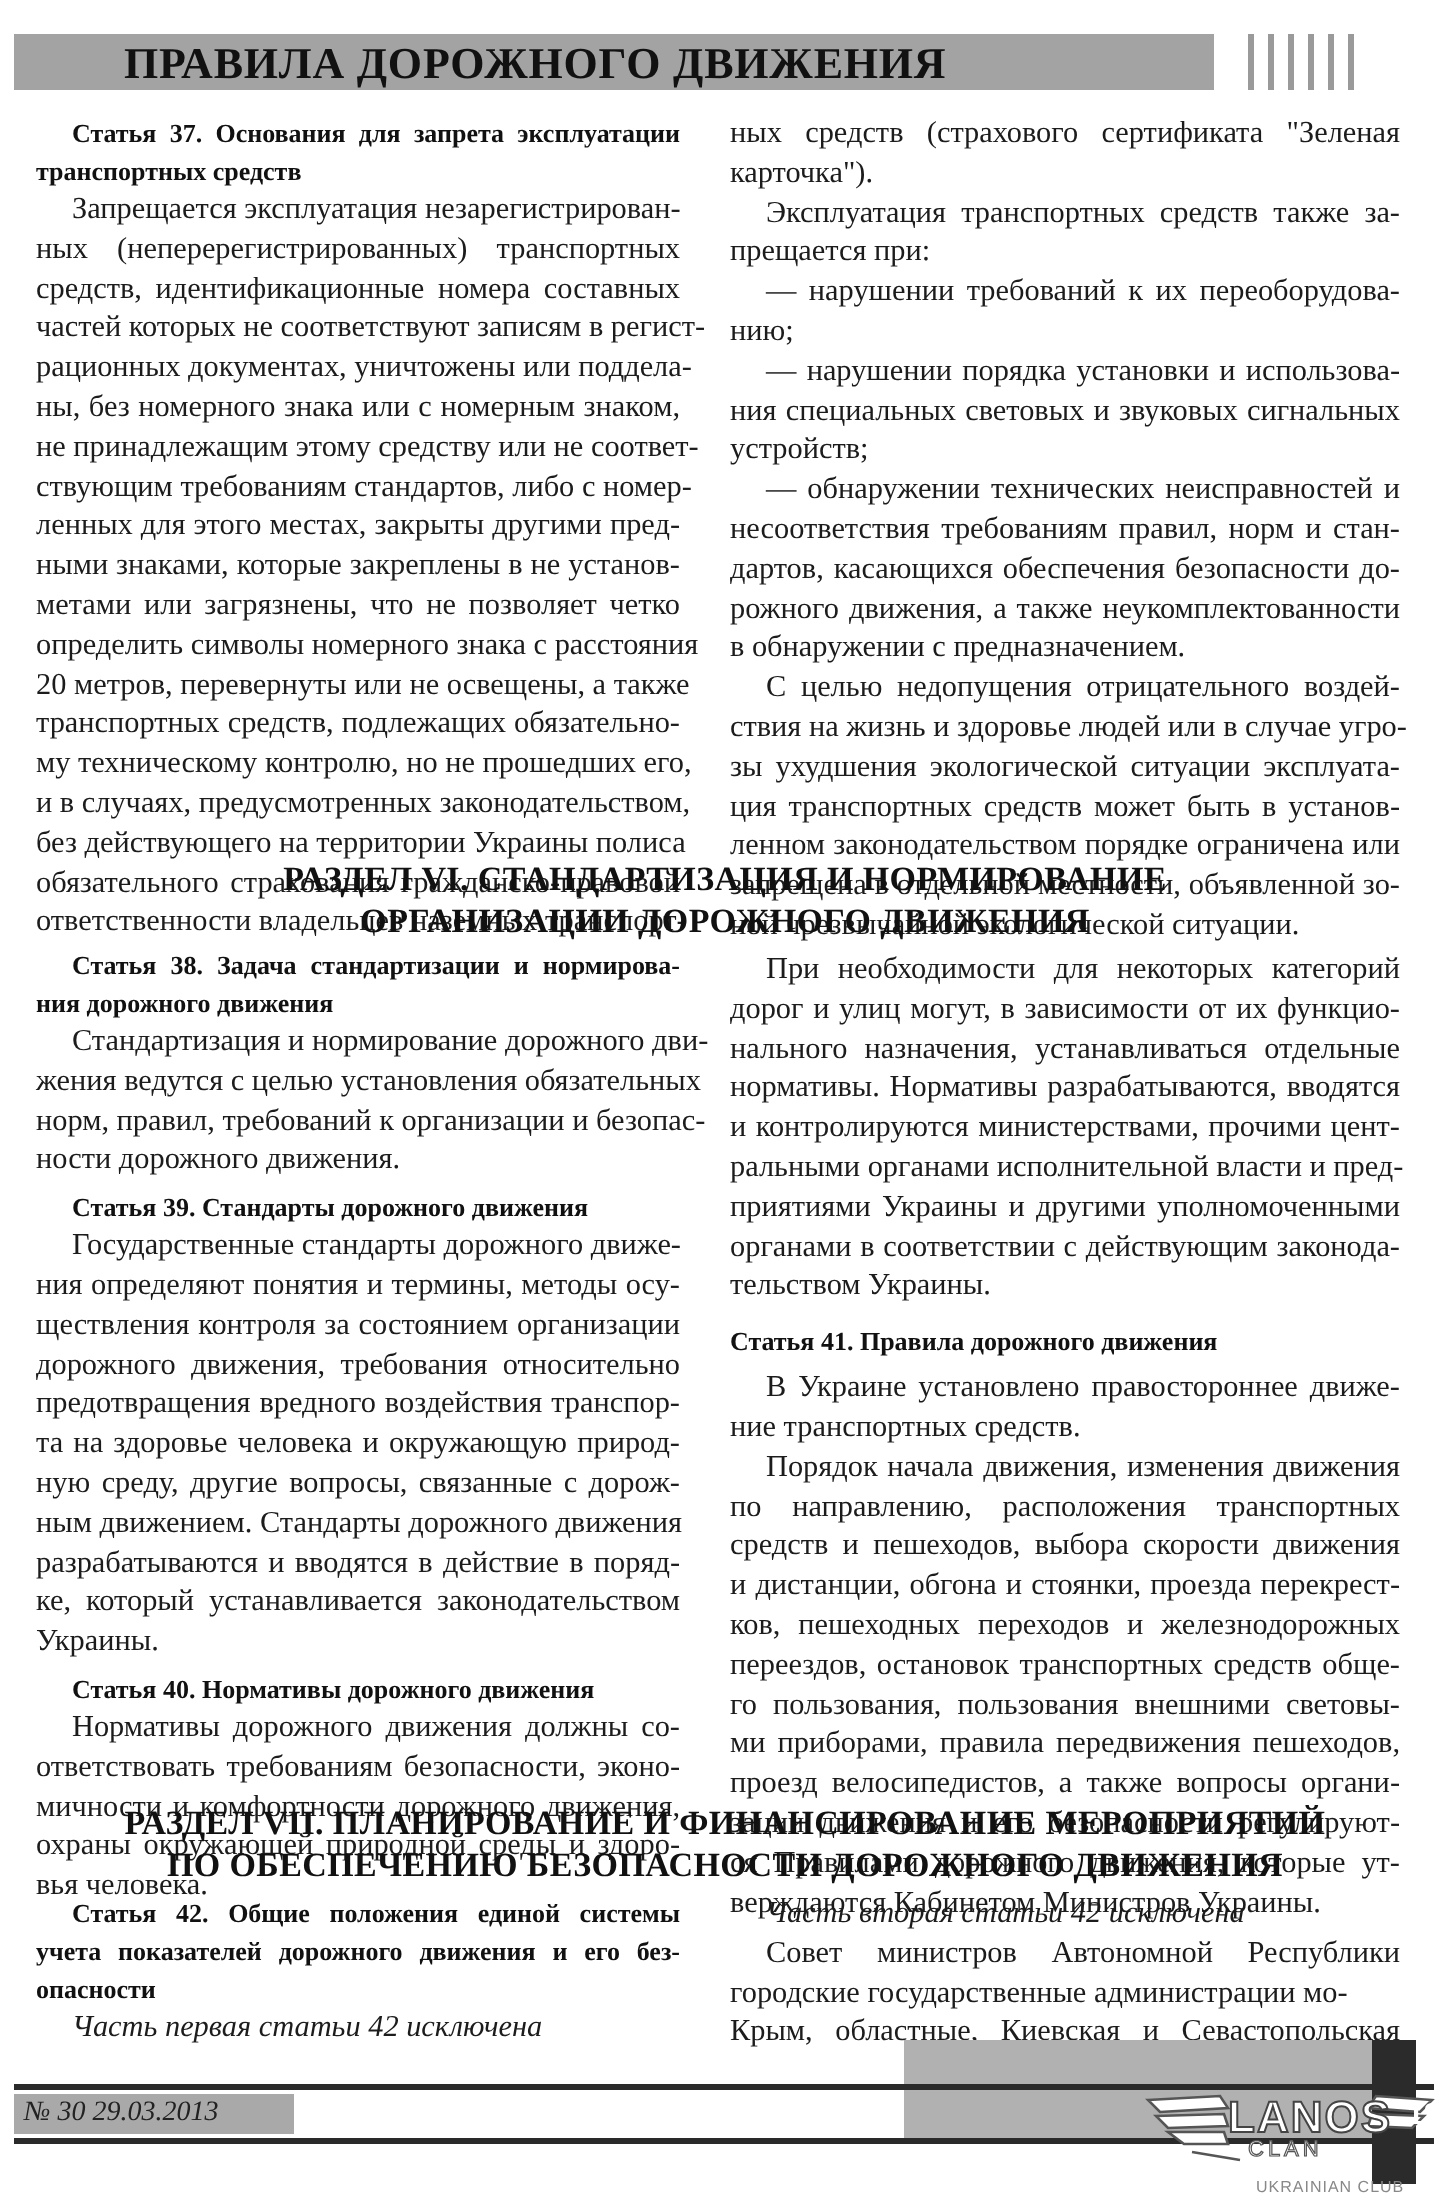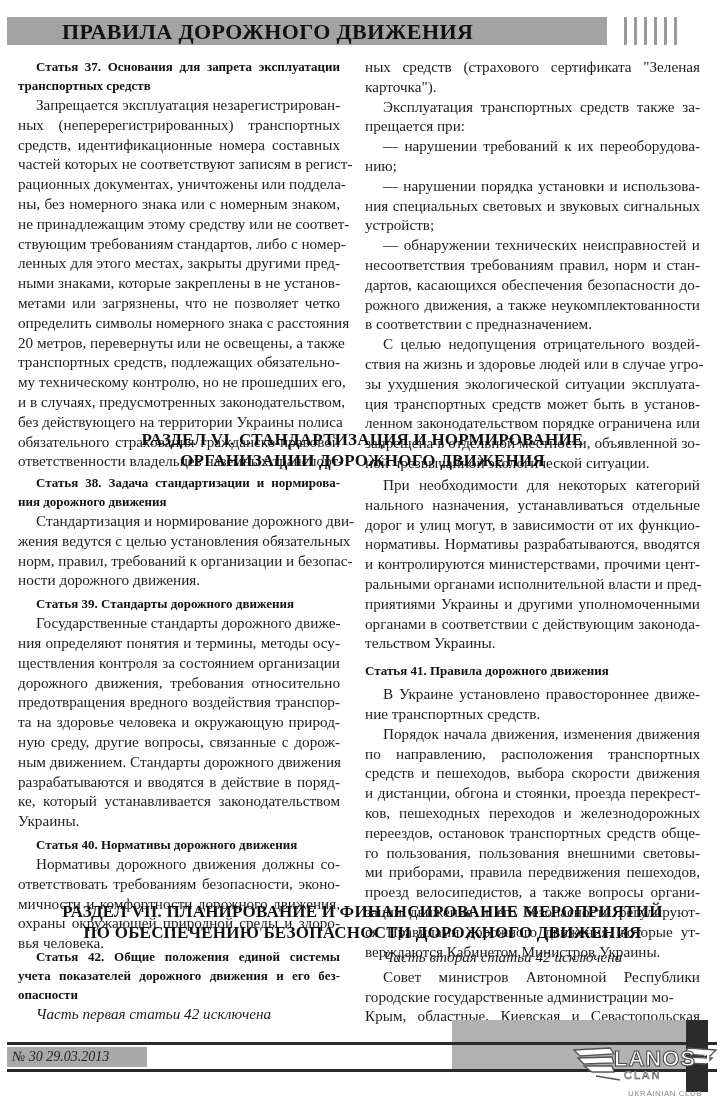--- a/index.html
+++ b/index.html
@@ -103,21 +103,21 @@
   <div>
       <span class="line" style="padding-left: 18px;">— нарушении порядка установки и использова-</span>
       <span class="line">ния специальных световых и звуковых сигнальных</span>
       <span class="line last">устройств;</span>
     </div>
   <div>
       <span class="line" style="padding-left: 18px;">— обнаружении технических неисправностей и</span>
       <span class="line">несоответствия требованиям правил, норм и стан-</span>
       <span class="line">дартов, касающихся обеспечения безопасности до-</span>
       <span class="line">рожного движения, а также неукомплектованности</span>
-      <span class="line last">в соответствии с предназначением.</span>
+      <span class="line last">в обнаружении с предназначением.</span>
     </div>
   <div>
       <span class="line" style="padding-left: 18px;">С целью недопущения отрицательного воздей-</span>
       <span class="line">ствия на жизнь и здоровье людей или в случае угро-</span>
       <span class="line">зы ухудшения экологической ситуации эксплуата-</span>
       <span class="line">ция транспортных средств может быть в установ-</span>
       <span class="line">ленном законодательством порядке ограничена или</span>
       <span class="line">запрещена в отдельной местности, объявленной зо-</span>
       <span class="line last">ной чрезвычайной экологической ситуации.</span>
     </div>
@@ -163,22 +163,22 @@
       <span class="line">ответствовать требованиям безопасности, эконо-</span>
       <span class="line">мичности и комфортности дорожного движения,</span>
       <span class="line">охраны окружающей природной среды и здоро-</span>
       <span class="line last">вья человека.</span>
     </div>
 </div>
 
 <div class="col right2">
   <div>
       <span class="line" style="padding-left: 18px;">При необходимости для некоторых категорий</span>
+      <span class="line">дорог и улиц могут, в зависимости от их функцио-</span>
       <span class="line">нального назначения, устанавливаться отдельные</span>
-      <span class="line">дорог и улиц могут, в зависимости от их функцио-</span>
       <span class="line">нормативы. Нормативы разрабатываются, вводятся</span>
       <span class="line">и контролируются министерствами, прочими цент-</span>
       <span class="line">ральными органами исполнительной власти и пред-</span>
       <span class="line">приятиями Украины и другими уполномоченными</span>
       <span class="line">органами в соответствии с действующим законода-</span>
       <span class="line last">тельством Украины.</span>
     </div>
   <h4 class="art-gap" style="margin-top:8px">
     <span class="line last" style="text-indent:0">Статья 41. Правила дорожного движения</span>
   </h4>

